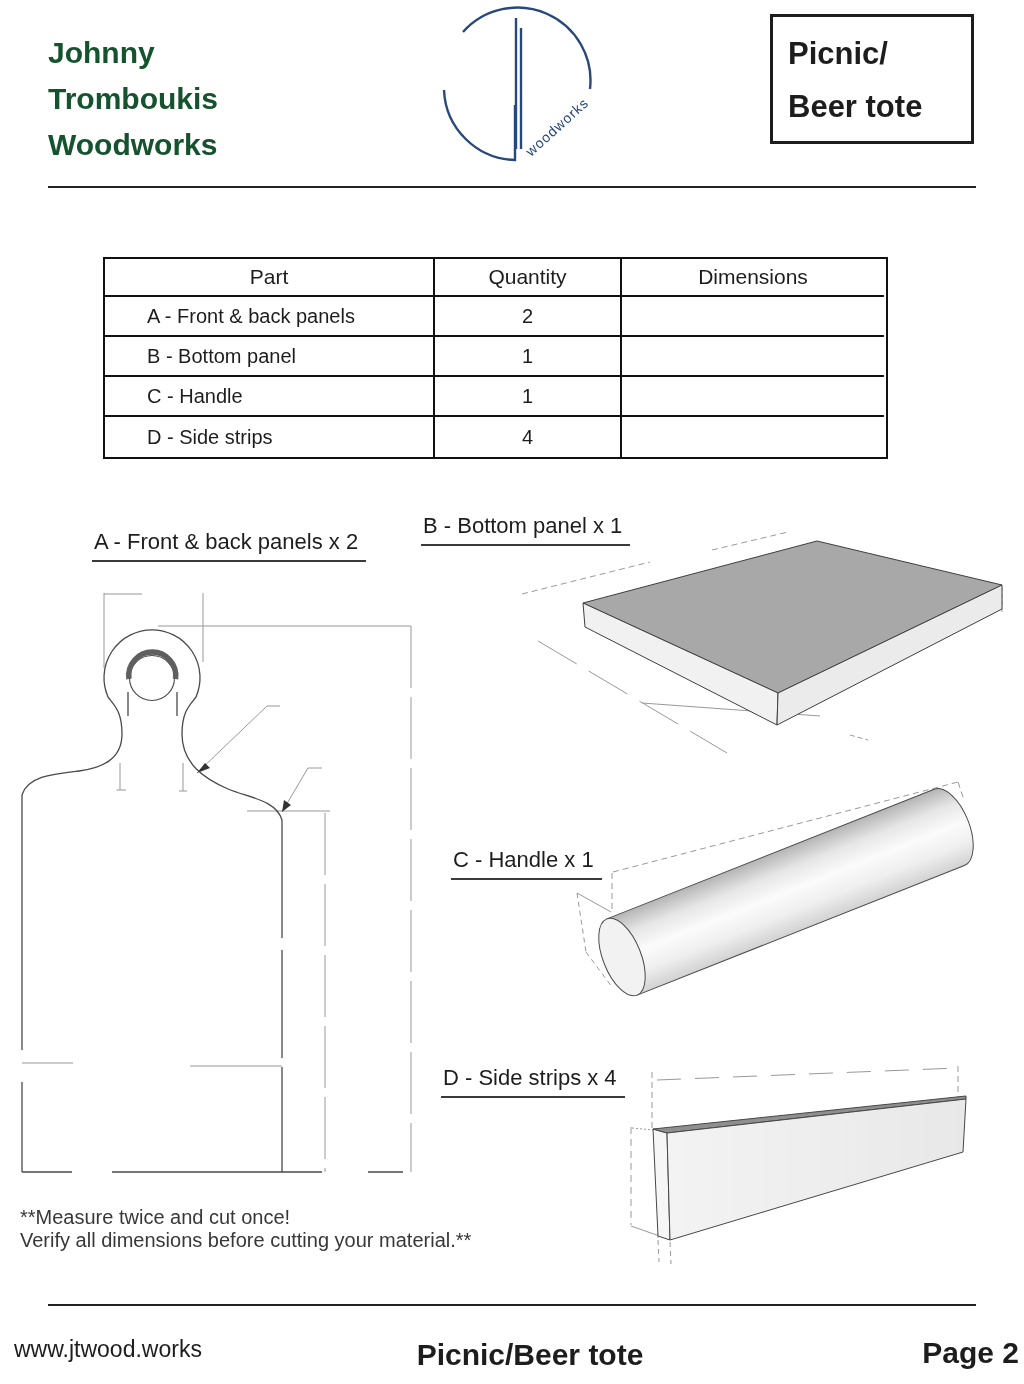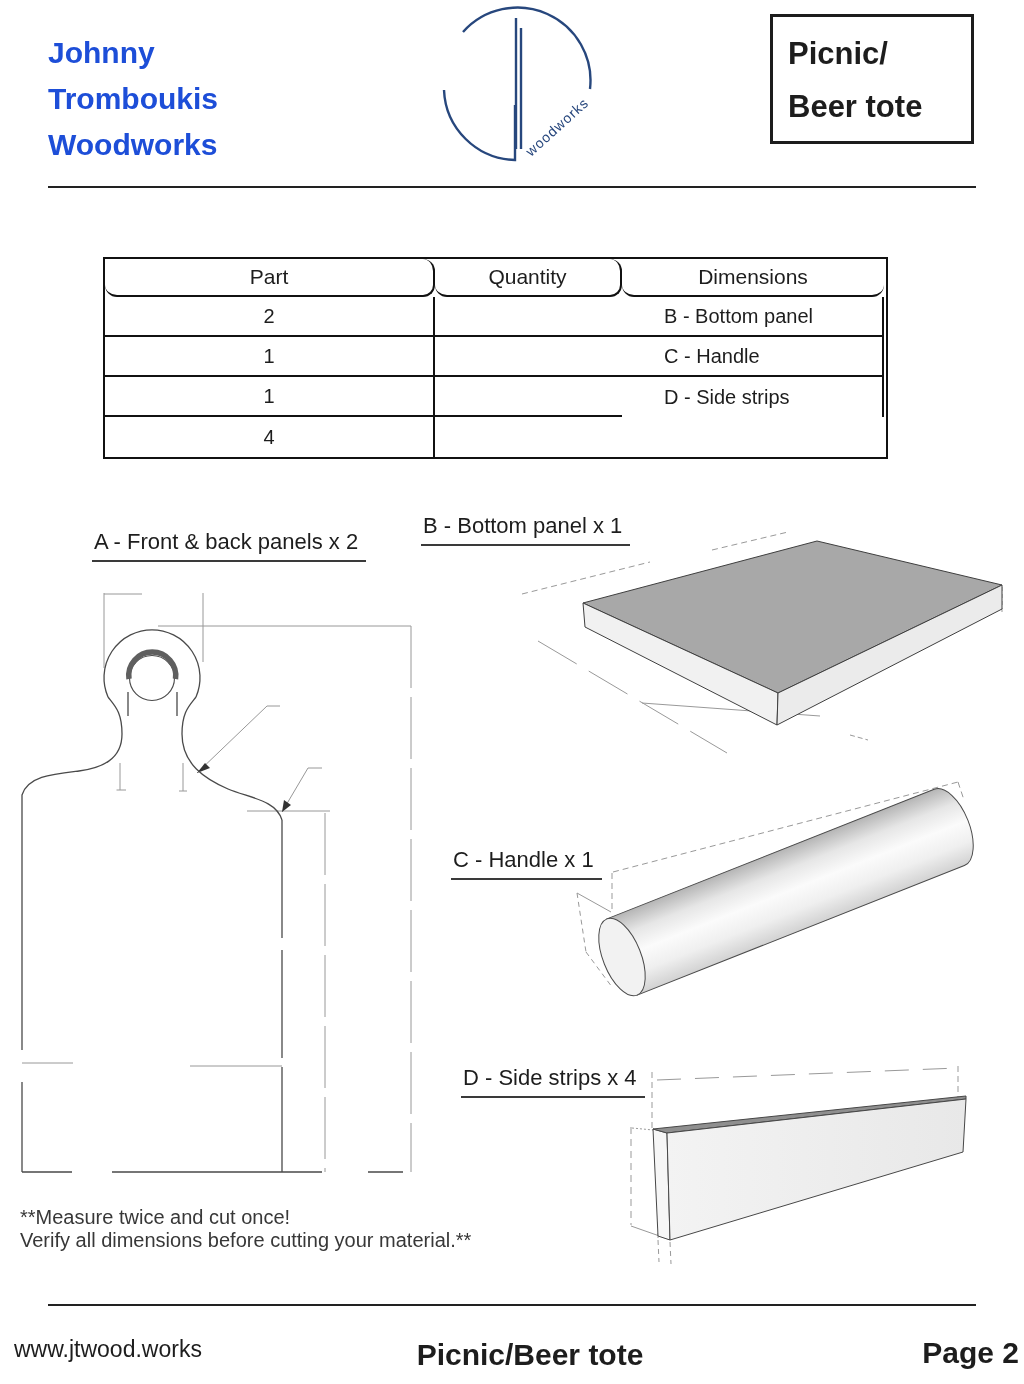--- a/index.html
+++ b/index.html
@@ -1,44 +1,44 @@
 <!DOCTYPE html>
 <html><head>
 <meta charset="utf-8">
 <style>
   html,body{margin:0;padding:0;background:#ffffff;}
   body{width:1024px;height:1384px;position:relative;overflow:hidden;
        font-family:"Liberation Sans",sans-serif;color:#1d1d1d;}
   .abs{position:absolute;}
 
   
-  .company{left:48px;top:30px;font-size:30px;font-weight:bold;line-height:46px;color:#1d4ed8;}
+  .company{left:48px;top:30px;font-size:30px;font-weight:bold;line-height:46px;color:#14532d;}
   .company div{white-space:nowrap;}
   .logo-svg{left:425px;top:2px;}
   .titlebox{left:770px;top:14px;width:204px;height:130px;border:3px solid #1d1d1d;box-sizing:border-box;
             padding:10px 0 0 15px;font-size:31px;font-weight:bold;line-height:53px;}
   .rule{left:48px;top:186px;width:928px;height:2px;background:#222;}
 
   
   .ptable{left:103px;top:257px;width:785px;border:2px solid #111;box-sizing:border-box;
           display:grid;grid-template-columns:330px 187px 262px;grid-template-rows:38px 40px 40px 40px 40px;}
   .ptable .cell{border-right:2px solid #111;border-bottom:2px solid #111;display:flex;align-items:center;
                 font-size:20px;box-sizing:border-box;}
   .ptable .cell.lastcol{border-right:none;}
   .ptable .cell.lastrow{border-bottom:none;}
-  .ptable .head{justify-content:center;font-size:21px;border-radius:12px;}
+  .ptable .head{justify-content:center;font-size:21px;}
   .ptable .partcell{padding-left:42px;}
   .ptable .qtycell{justify-content:center;}
 
   
   .seclabel{font-size:22px;color:#1d1d1d;border-bottom:2px solid #3a3a3a;padding:0 8px 5px 2px;white-space:nowrap;}
   .lblA{left:92px;top:529px;}
   .lblB{left:421px;top:513px;}
   .lblC{left:451px;top:803px;margin-top:44px;}
-  .lblD{left:441px;top:1065px;margin-left:20px;}
+  .lblD{left:441px;top:1065px;}
 
   
   .note{left:20px;top:1206px;font-size:20px;line-height:23px;color:#383838;}
   .footrule{left:48px;top:1304px;width:928px;height:2px;background:#222;}
   .foot-web{left:14px;top:1336px;font-size:23px;}
   .foot-title{left:530px;top:1338px;transform:translateX(-50%);font-size:30px;font-weight:bold;}
   .foot-page{right:5px;top:1336px;font-size:30px;font-weight:bold;}
 
   svg{display:block;}
 </style>
@@ -66,20 +66,21 @@
   <div>Beer tote</div>
 </div>
 
 <div class="abs rule"></div>
 
 <div class="abs ptable">
   <div class="cell head">Part</div>
   <div class="cell head">Quantity</div>
   <div class="cell head lastcol">Dimensions</div>
 
+  <div class="cell partcell">A - Front &amp; back panels</div>
   <div class="cell qtycell">2</div>
   <div class="cell lastcol"></div>
 
   <div class="cell partcell">B - Bottom panel</div>
   <div class="cell qtycell">1</div>
   <div class="cell lastcol"></div>
 
   <div class="cell partcell">C - Handle</div>
   <div class="cell qtycell">1</div>
   <div class="cell lastcol"></div>

